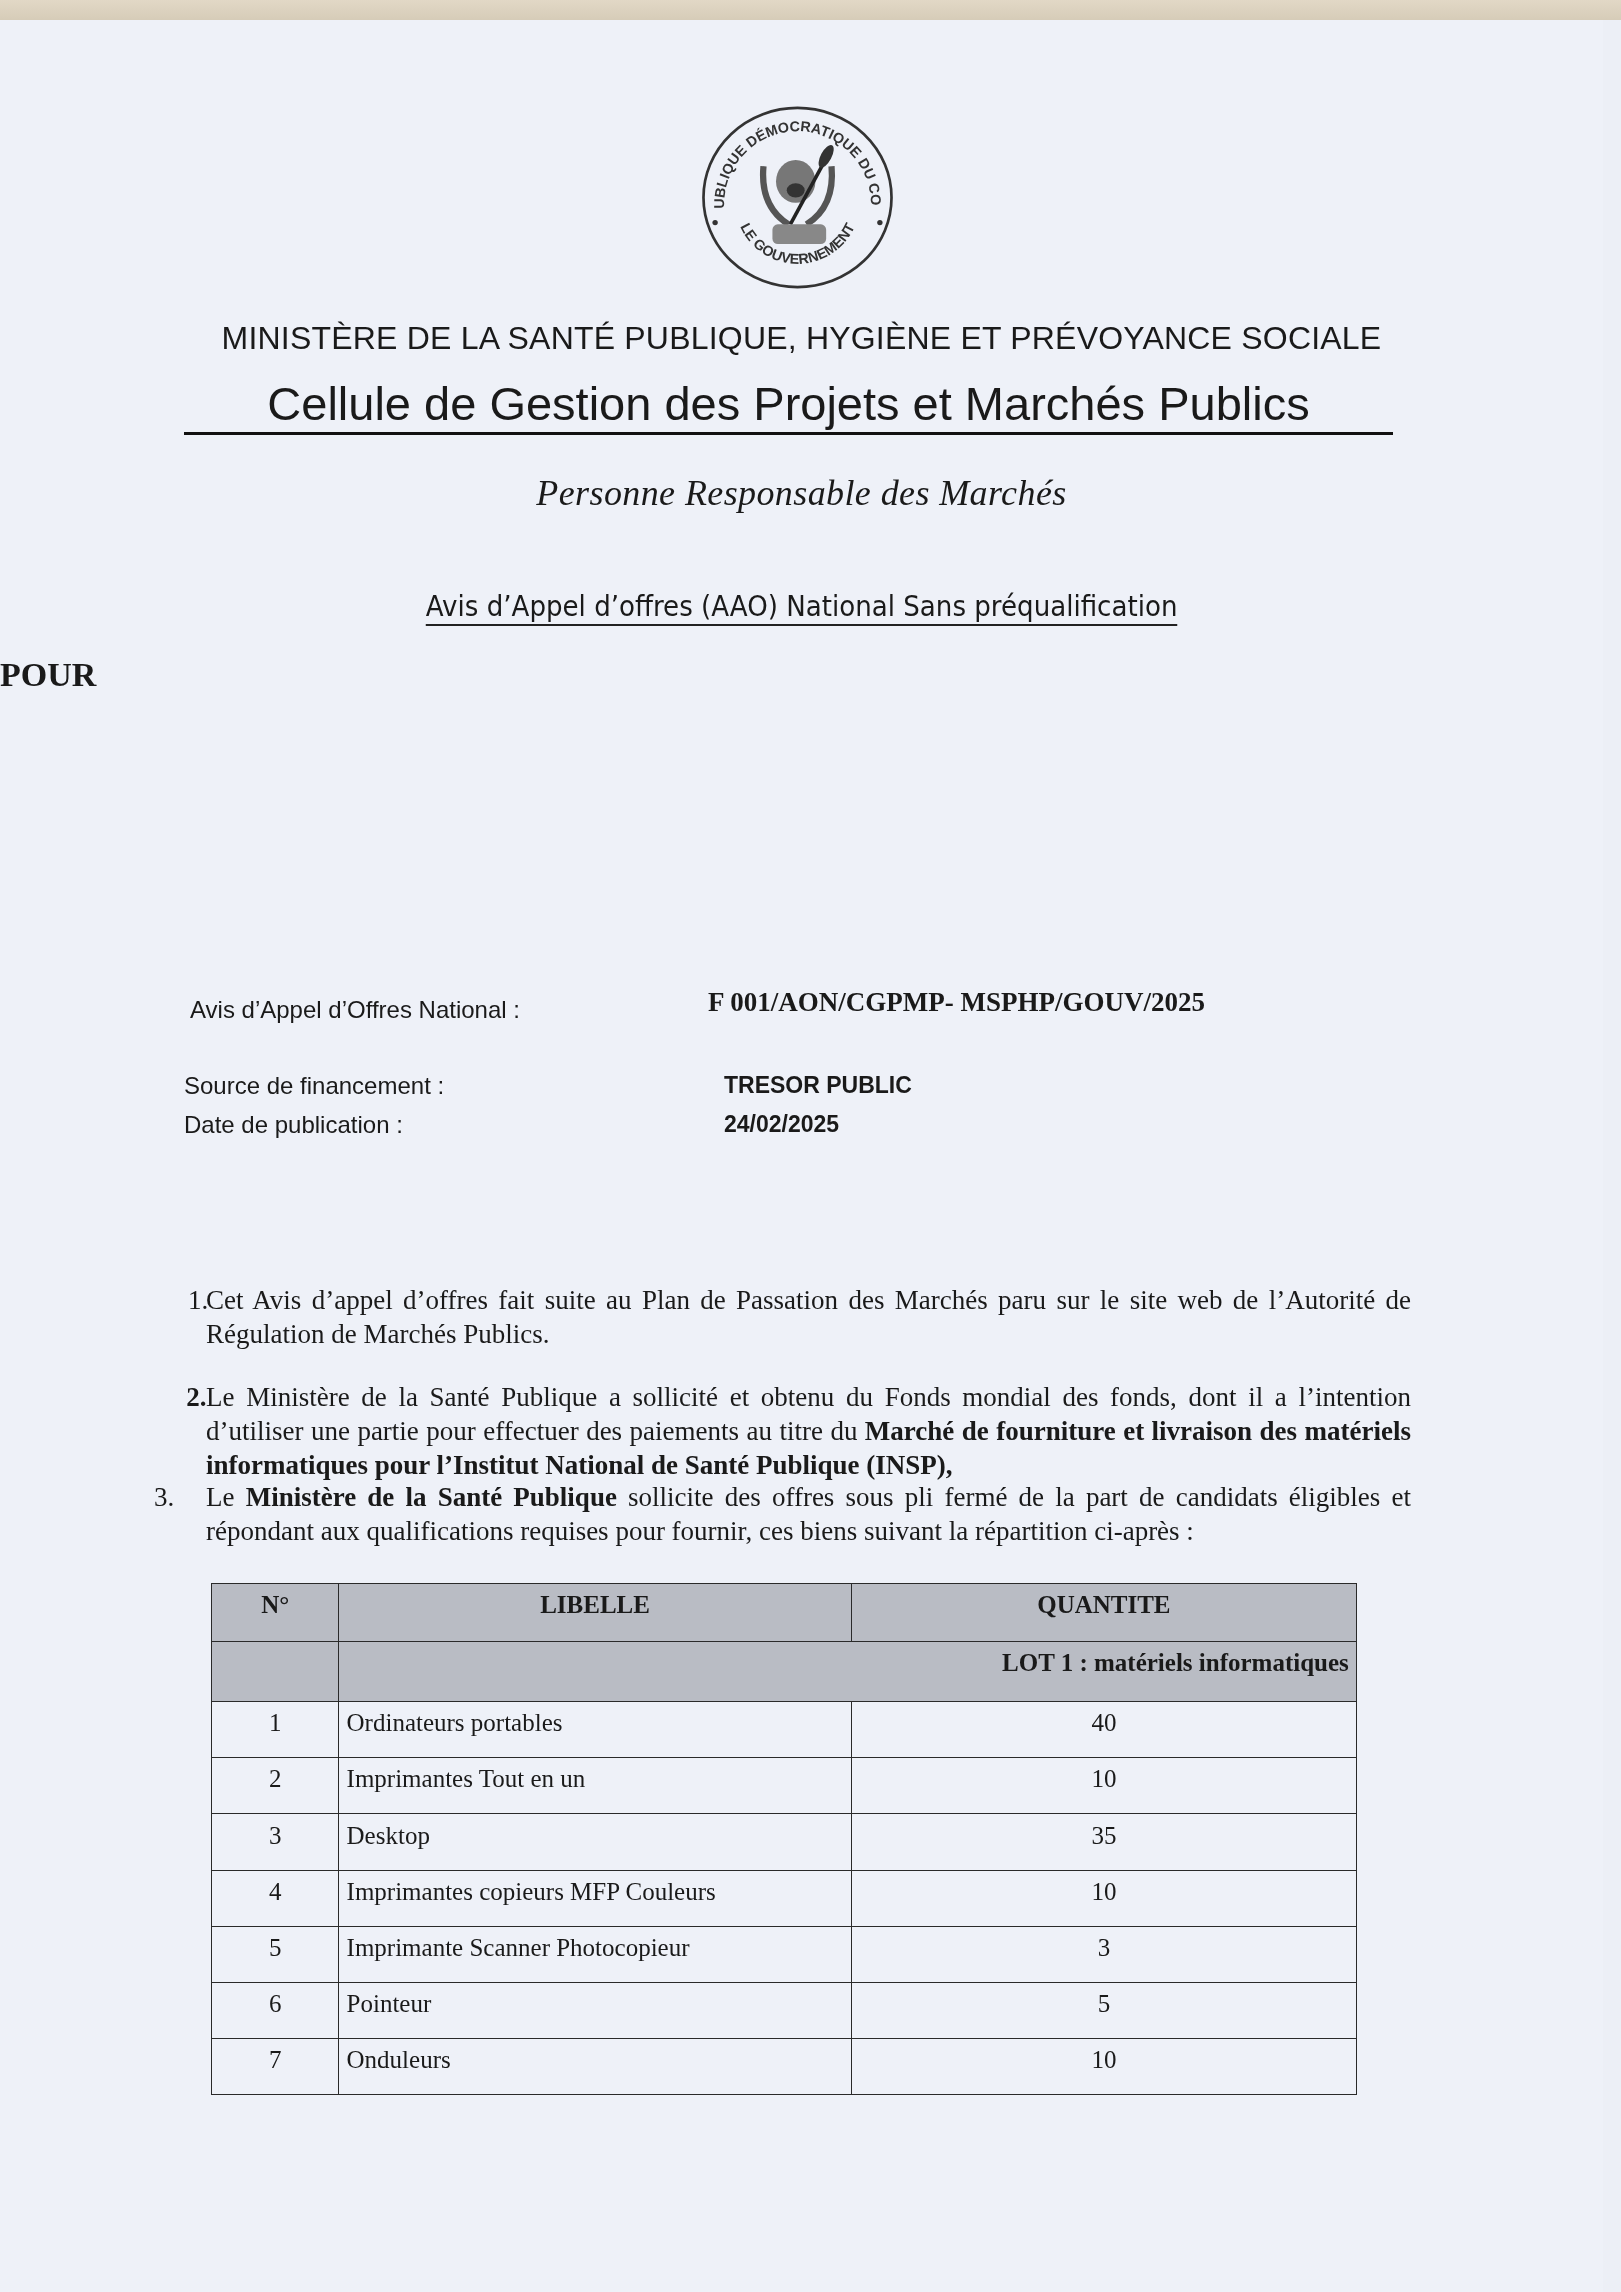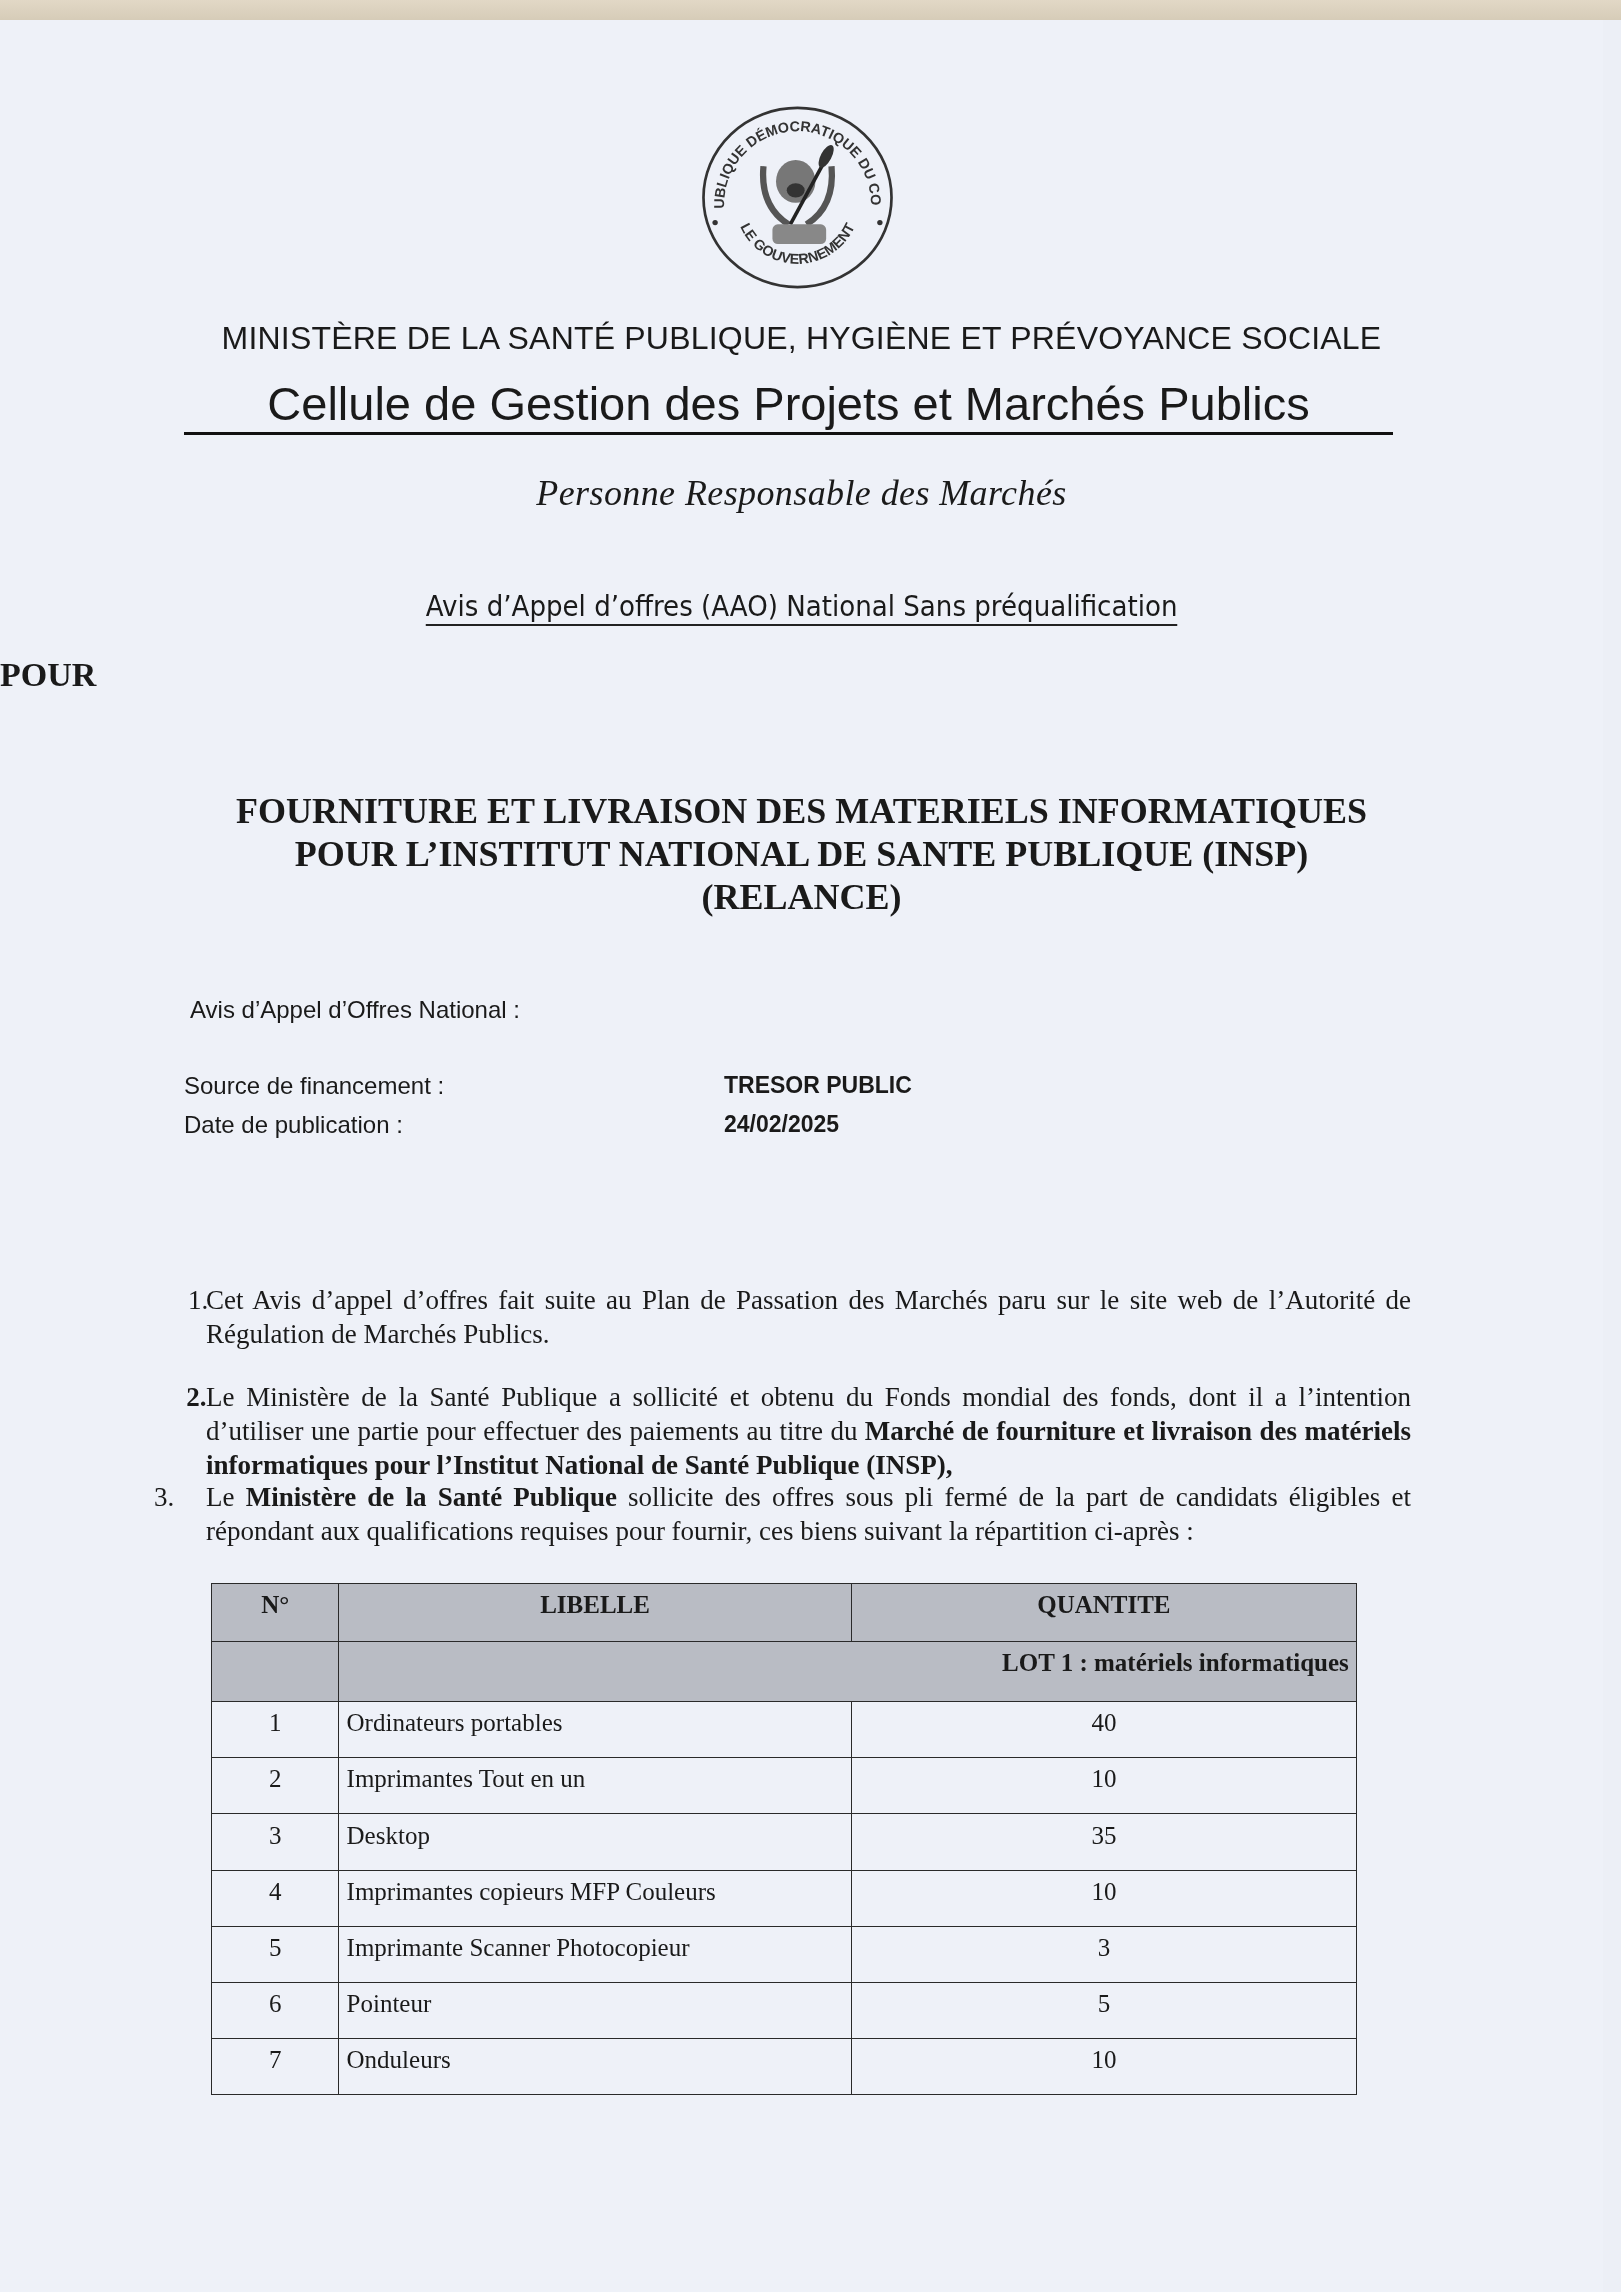--- a/index.html
+++ b/index.html
@@ -114,27 +114,23 @@
 
   <div class="abs ministry">MINISTÈRE DE LA SANTÉ PUBLIQUE, HYGIÈNE ET PRÉVOYANCE SOCIALE</div>
   <div class="abs cellule">Cellule de Gestion des Projets et Marchés Publics</div>
   <div class="abs prm">Personne Responsable des Marchés</div>
 
   <div class="abs aao">
     <span>Avis d’Appel d’offres (AAO) National Sans préqualification</span>
   </div>
   <div class="abs pour">POUR</div>
 
-  <div class="abs title-block">
-    <div>FOURNITURE ET LIVRAISON DES MATERIELS INFORMATIQUES</div>
-    <div>POUR L’INSTITUT NATIONAL DE SANTE PUBLIQUE (INSP)</div>
-    <div>(RELANCE)</div>
-  </div>
 
   <div class="abs meta-label" style="left:190px; top:976px;">Avis d’Appel d’Offres National :</div>
+  <div class="abs meta-value-serif" style="left:708px; top:967px;">F 001/AON/CGPMP- MSPHP/GOUV/2025</div>
 
   <div class="abs meta-label" style="left:184px; top:1052px;">Source de financement :</div>
   <div class="abs meta-value-sans" style="left:708px; top:1052px;">TRESOR PUBLIC</div>
 
   <div class="abs meta-label" style="left:184px; top:1091px;">Date de publication :</div>
   <div class="abs meta-value-sans" style="left:708px; top:1091px;">24/02/2025</div>
 
   <div class="abs para" style="left:206px; top:1263px; width:1205px;">
     <span class="num" style="left:-18px;">1.</span>
     <span>Cet Avis d’appel d’offres fait suite au Plan de Passation des Marchés paru sur le site web de l’Autorité de Régulation de Marchés Publics.</span>

